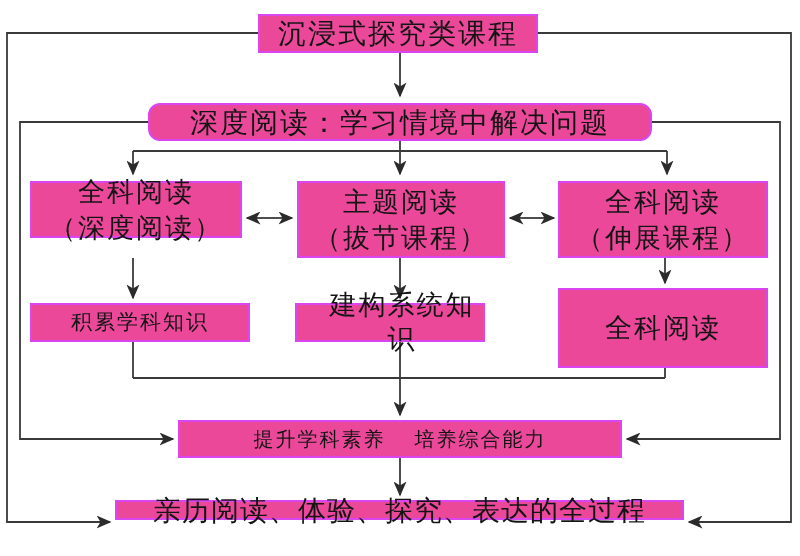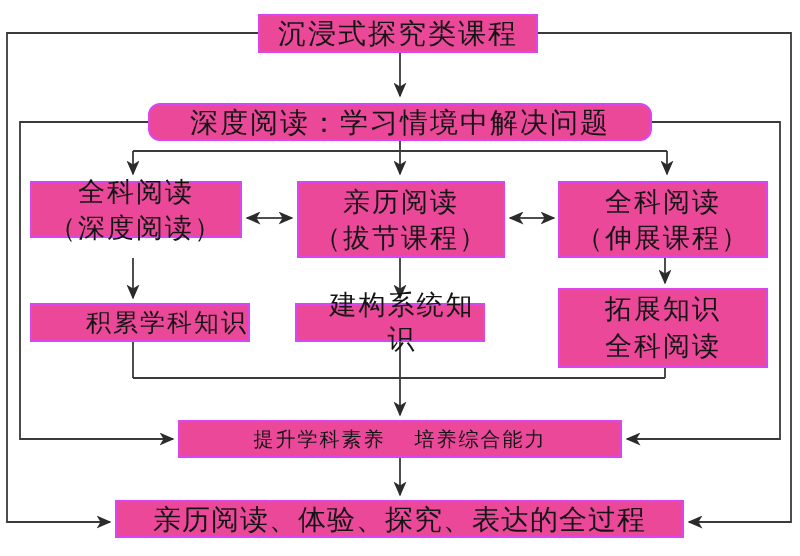--- a/index.html
+++ b/index.html
@@ -25,25 +25,25 @@
     align-items: center; justify-content: center;
     text-align: center;
     letter-spacing: 2px;
     line-height: 1.25;
   }
   .node-top      { left:258px; top:14px;  width:280px; height:39px; font-size:28px; }
   .node-deep     { left:148px; top:103px; width:504px; height:38px; font-size:28px;border-radius:12px; }
   .node-quanke   { left:30px;  top:181px; width:212px; height:57px; font-size:27px; line-height:36px; }
   .node-zhuti    { left:297px; top:181px; width:208px; height:77px; font-size:27px; line-height:36px; }
   .node-quanxi   { left:558px; top:181px; width:210px; height:77px; font-size:27px; line-height:36px; }
-  .node-jilei    { left:30px;  top:303px; width:220px; height:39px; font-size:25px;align-items:flex-end; }
+  .node-jilei    { left:30px;  top:303px; width:220px; height:39px; font-size:21px; }
   .node-jiangou  { left:295px; top:303px; width:190px; height:39px; font-size:27px;padding-left:24px; }
   .node-tuozhan  { left:558px; top:288px; width:210px; height:80px; font-size:27px; line-height:37px; }
   .node-tisheng  { left:178px; top:420px; width:444px; height:38px; font-size:20px; }
-  .node-process  { left:115px; top:500px; width:569px; height:38px; font-size:28px; letter-spacing:1px; }
+  .node-process  { left:115px; top:500px; width:569px; height:20px; font-size:28px; letter-spacing:1px; }
 </style>
 </head>
 <body>
 
 <div class="canvas">
 
   <svg class="connectors" viewBox="0 0 800 556" xmlns="http://www.w3.org/2000/svg">
     <defs>
       <marker id="ah" markerUnits="userSpaceOnUse" markerWidth="15" markerHeight="13" refX="13.5" refY="6.5" orient="auto">
         <path d="M0,0 L15,6.5 L0,13 L4,6.5 Z" fill="#2b2b2b"></path>
@@ -90,39 +90,38 @@
   <div class="node node-deep">
     <span>深度阅读：学习情境中解决问题</span>
   </div>
 
   <div class="node node-quanke">
     <span>全科阅读</span>
     <span>（深度阅读）</span>
   </div>
 
   <div class="node node-zhuti">
-    <span>亲历阅读</span>
+    <span>主题阅读</span>
     <span>（拔节课程）</span>
   </div>
 
   <div class="node node-quanxi">
     <span>全科阅读</span>
     <span>（伸展课程）</span>
   </div>
 
   <div class="node node-jilei">
     <span>积累学科知识</span>
   </div>
 
   <div class="node node-jiangou">
     <span>建构系统知识</span>
   </div>
 
   <div class="node node-tuozhan">
-    <span>拓展知识</span>
     <span>全科阅读</span>
   </div>
 
   <div class="node node-tisheng">
     <span>提升学科素养　 培养综合能力</span>
   </div>
 
   <div class="node node-process">
     <span>亲历阅读、体验、探究、表达的全过程</span>
   </div>

